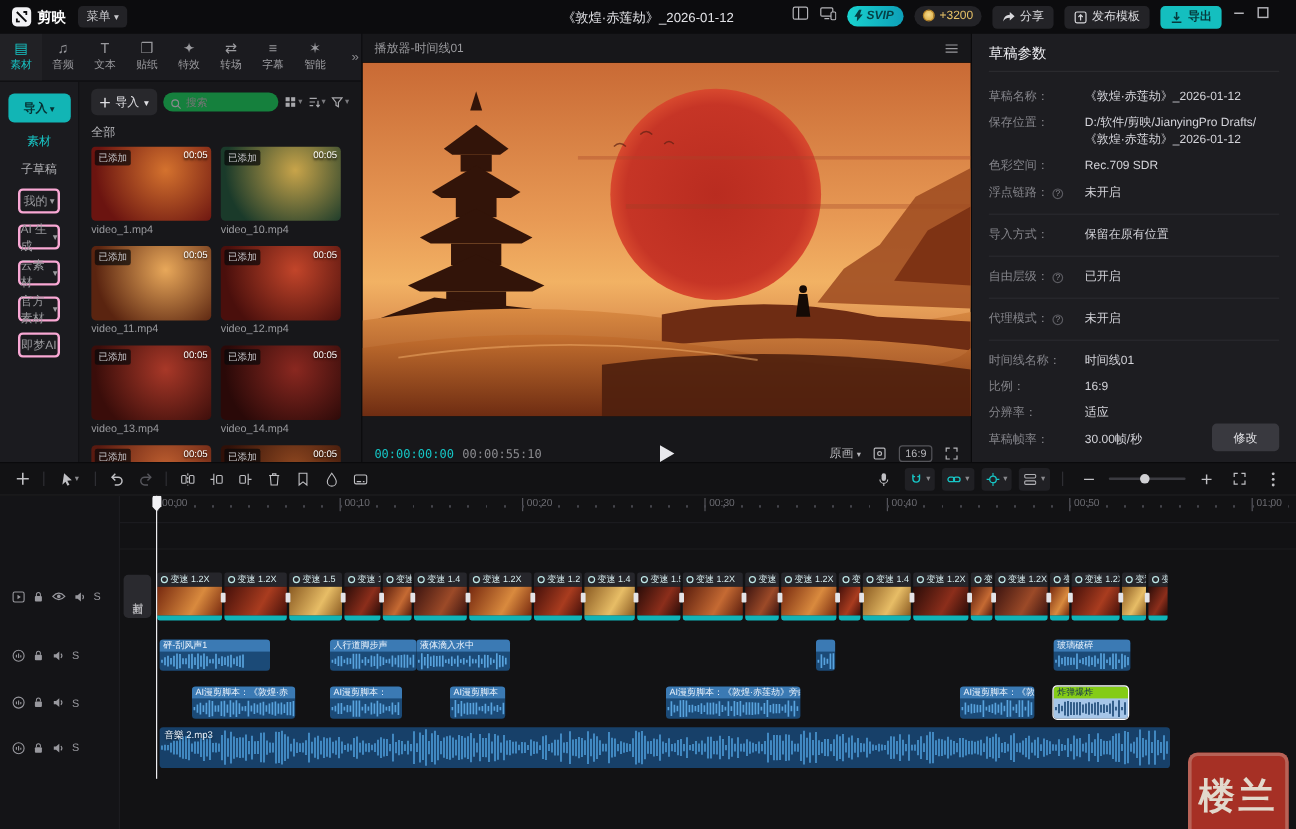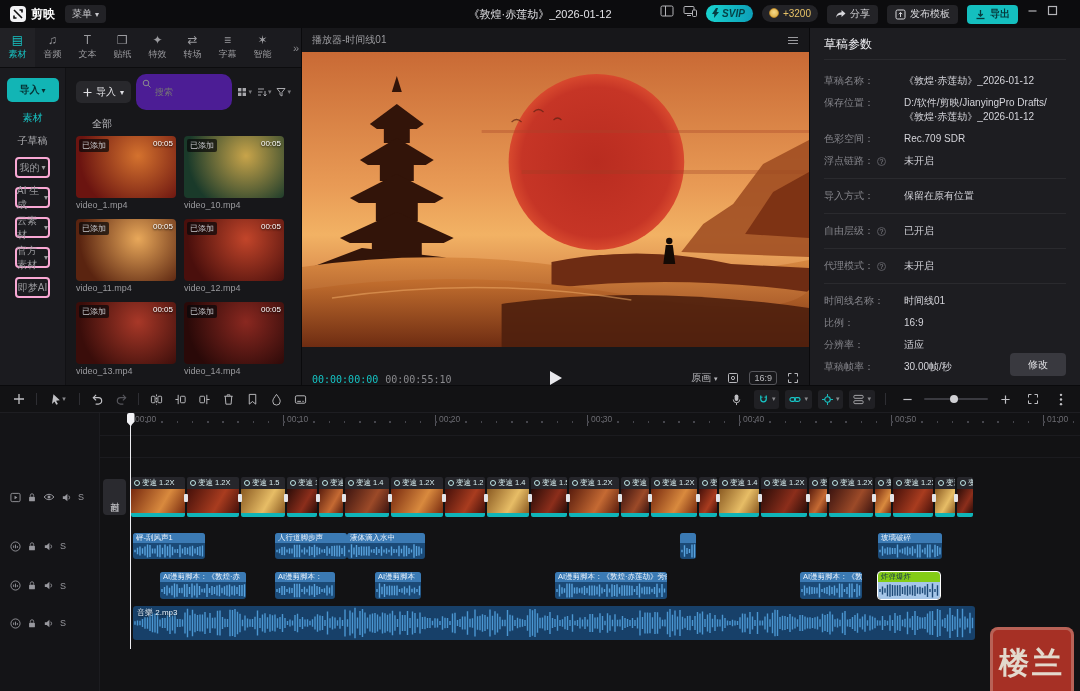--- a/index.html
+++ b/index.html
@@ -31,25 +31,25 @@
 .subsidebar{width:66px;background:#1b1b1f;border-right:1px solid #111114;display:flex;flex-direction:column;align-items:center;padding-top:10px;gap:9px;flex:none}
 .sb-item{font-size:10px;color:#b0b0b4;cursor:pointer;display:flex;align-items:center;gap:2px;justify-content:center}
 .sb-active{width:52px;height:24px;background:#12b5b5;border-radius:5px;color:#053133;font-weight:bold}
 .sb-selected{color:#17c6c6}
 .sb-box{width:35px;height:21px;border:2px solid #f9a8d4;border-radius:4px;color:#9a9a9e}
 .chev{font-size:8px}
 .media{flex:1;padding:6px 10px 0;display:flex;flex-direction:column;min-width:0}
 .media-top{display:flex;align-items:center;gap:5px;flex:none}
 .import-btn{height:22px;padding:0 7px;background:#28282c;border-radius:5px;display:flex;align-items:center;gap:4px;font-size:10px;color:#e0e0e4;cursor:pointer;flex:none}
 .search-wrap{position:relative;flex:1;min-width:0}
-.search{width:100%;height:36px;background:#4c1d95;border:none;border-radius:10px;color:#ccc;font-size:9px;padding:0 6px 0 19px;outline:none}
+.search{width:100%;height:16px;background:#15803d;border:none;border-radius:10px;color:#ccc;font-size:9px;padding:0 6px 0 19px;outline:none}
 .search-ic{position:absolute;left:6px;top:5px;color:#8a8a8e}
 .mt-btn{display:flex;align-items:center;gap:1px;color:#a8a8ac;cursor:pointer;flex:none}
 .mt-btn .chev{font-size:7px;color:#7a7a7e}
-.media-sec{margin:7px 16px 5px;color:#b8b8bc;font-size:10px;flex:none}
+.media-sec{margin:7px 0 5px;color:#b8b8bc;font-size:10px;flex:none}
 .mgrid{flex:1;display:grid;grid-template-columns:100px 100px;gap:7px 8px;overflow:hidden;align-content:start}
 .mitem{width:100px;cursor:pointer}
 .mthumb{width:100px;height:62px;border-radius:4px;position:relative;background:radial-gradient(circle at 62% 32%,var(--c2),var(--c1) 78%)}
 .mbadge{position:absolute;left:3px;top:3px;background:rgba(8,8,10,.72);color:#c8c8cc;font-size:8px;padding:1px 3px;border-radius:2px}
 .mdur{position:absolute;right:3px;top:3px;color:#fff;font-size:8px;text-shadow:0 1px 2px #000}
 .mname{margin-top:2px;font-size:9px;color:#9a9a9e;white-space:nowrap;overflow:hidden;text-overflow:ellipsis;height:12px}
 
 .player{flex:1;background:#101012;display:flex;flex-direction:column;border-right:1px solid #0a0a0c;min-width:0}
 .player-head{height:24px;display:flex;align-items:center;justify-content:space-between;padding:0 10px;color:#9a9a9e;font-size:10px;background:#17171a;flex:none}
 .player-stage{flex:1;position:relative;background:#000;overflow:hidden}
@@ -874,21 +874,21 @@
               <span class="vc-dot"></span>
               <span class="vc-sp">变速 1</span>
             </div>
             <div class="vc-body" style="background:linear-gradient(120deg,#2a0c08,#8c2e1b 60%,#2a0c08)"></div>
             <div class="vc-foot"></div>
           </div>
         </div>
     </div>
 
     <div class="atrack" id="sfxRow" style="top:120px;height:26px">
-        <div class="aclip" style="left:33px;width:72px">
+        <div class="aclip" style="left:33px;width:92px">
           <div class="ac-head">砰-刮风声1</div>
           <div class="ac-wave">
             <svg width="72" height="16">
               <path d="M2.0 6.7L2.0 9.3M4.5 4.7L4.5 11.3M7.0 3.5L7.0 12.5M9.5 5.3L9.5 10.7M12.0 3.5L12.0 12.5M14.5 1.6L14.5 14.4M17.0 2.1L17.0 13.9M19.5 5.5L19.5 10.5M22.0 5.5L22.0 10.5M24.5 2.2L24.5 13.8M27.0 1.8L27.0 14.2M29.5 4.8L29.5 11.2M32.0 1.5L32.0 14.5M34.5 3.3L34.5 12.7M37.0 1.5L37.0 14.5M39.5 3.8L39.5 12.2M42.0 6.3L42.0 9.7M44.5 6.0L44.5 10.0M47.0 1.8L47.0 14.2M49.5 5.6L49.5 10.4M52.0 3.9L52.0 12.1M54.5 4.8L54.5 11.2M57.0 3.5L57.0 12.5M59.5 2.7L59.5 13.3M62.0 5.5L62.0 10.5M64.5 4.1L64.5 11.9M67.0 3.2L67.0 12.8M69.5 2.5L69.5 13.5" stroke="#58a3de" stroke-width="1.4" fill="none"></path>
             </svg>
           </div>
         </div>
         <div class="aclip" style="left:175px;width:72px">
           <div class="ac-head">人行道脚步声</div>
           <div class="ac-wave">

